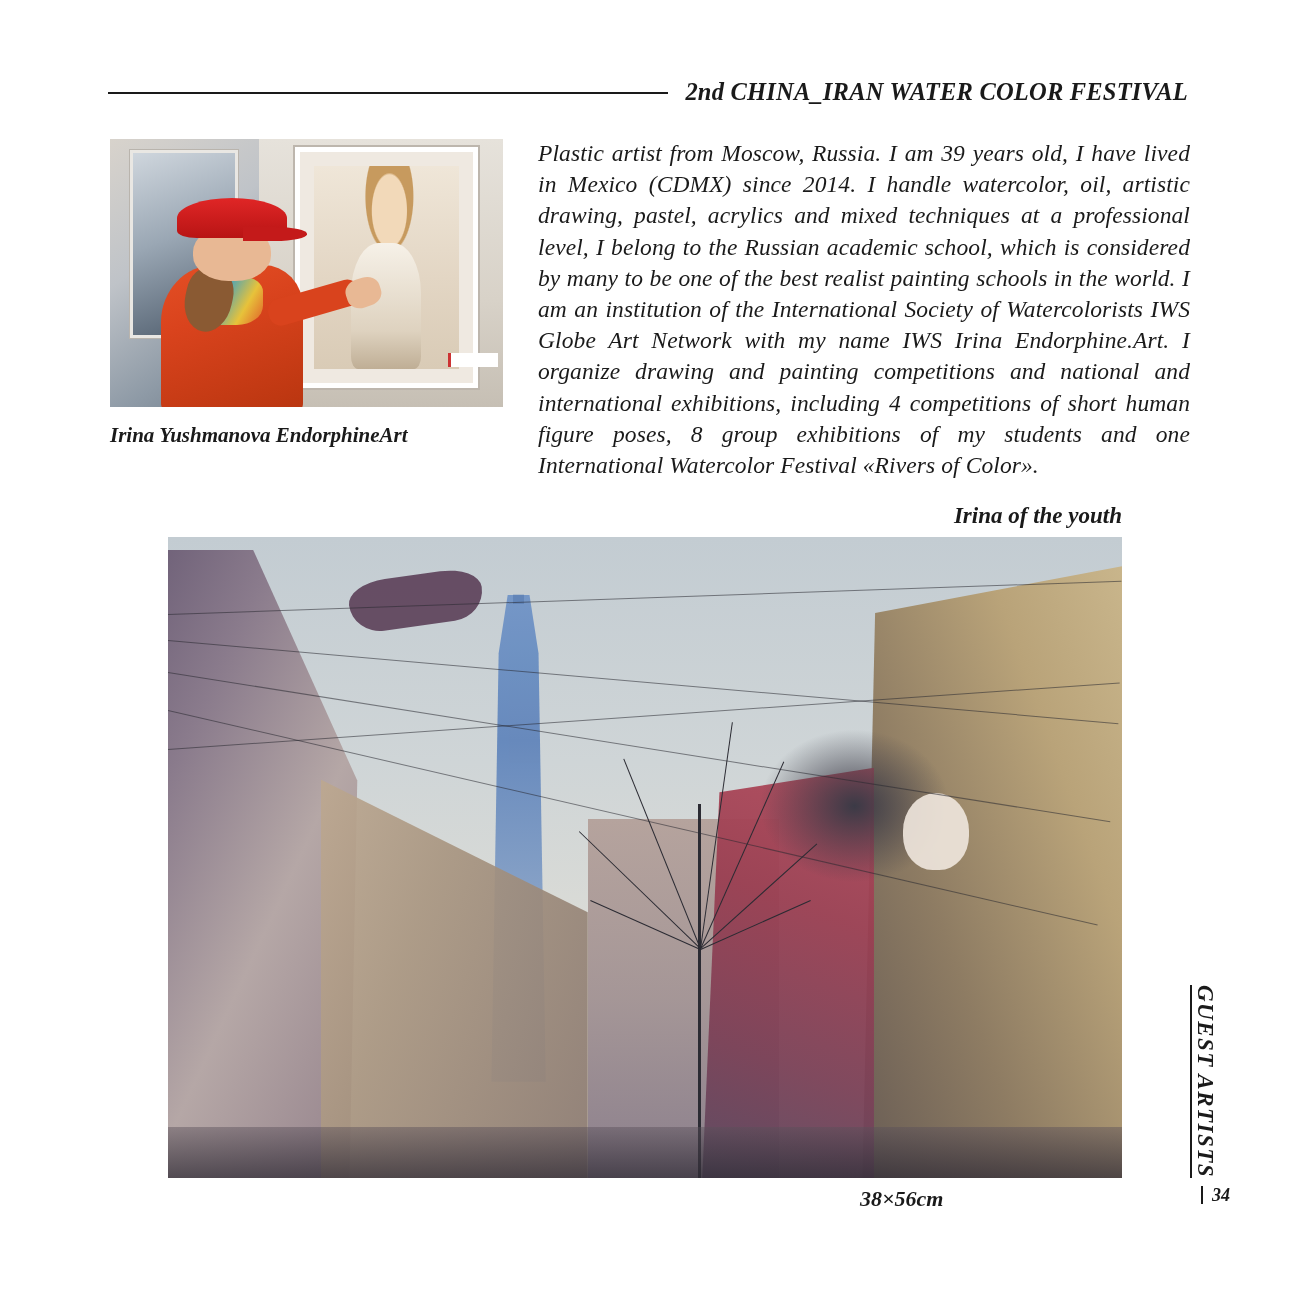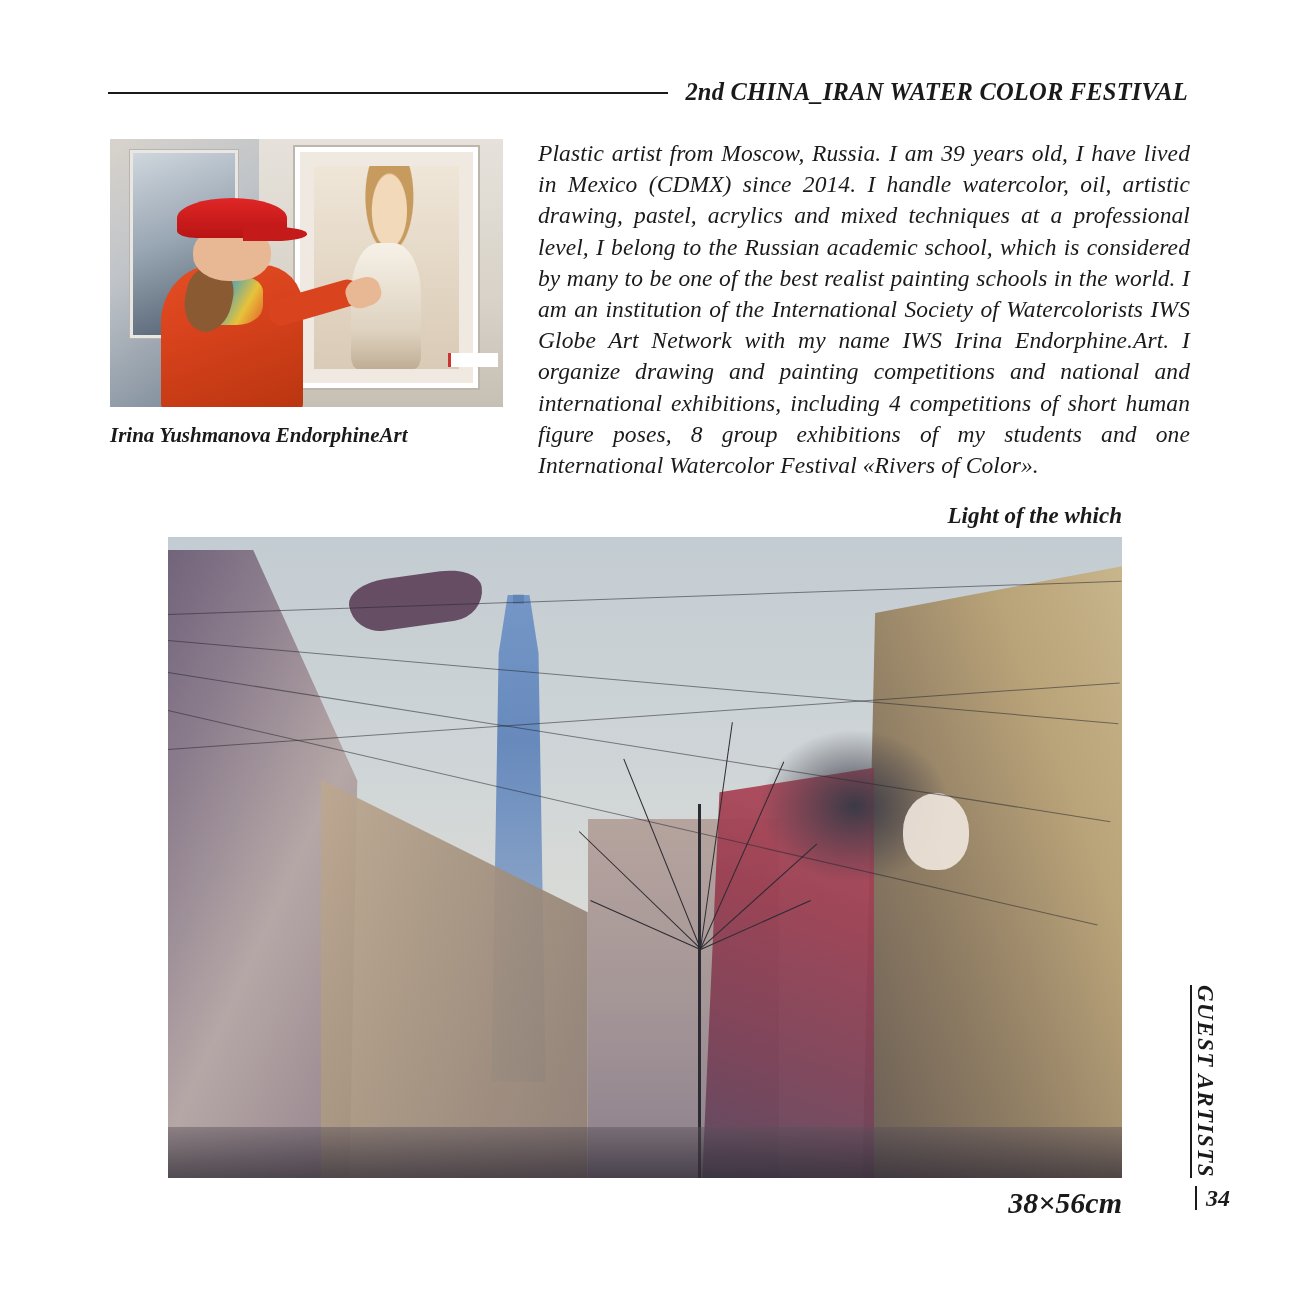--- a/index.html
+++ b/index.html
@@ -266,24 +266,24 @@
     position: absolute; left: 0; bottom: 0; width: 100%; height: 8%;
     background: linear-gradient(180deg,rgba(90,80,90,.45),rgba(50,45,55,.75));
   }
 
   
   .painting-size {
     position: absolute;
     left: 860px;
     top: 1186px;
     width: 262px;
-    text-align: right;
-    font-style: italic;
-    font-weight: bold;
-    font-size: 30px;
+    text-align: left;
+    font-style: italic;
+    font-weight: bold;
+    font-size: 22px;
   }
 
   
   .side-section {
     position: absolute;
     right: 72px;
     top: 985px;
     font-style: italic;
     font-weight: bold;
     font-size: 23px;
@@ -292,21 +292,21 @@
     white-space: nowrap;
     border-left: 2px solid #1a1a1a;
     padding-left: 0;
   }
   .page-number {
     position: absolute;
     right: 60px;
     top: 1186px;
     font-style: italic;
     font-weight: bold;
-    font-size: 24px;
+    font-size: 18px;
     border-left: 2px solid #1a1a1a;
     padding-left: 9px;
     line-height: 1;
   }
 </style>
 </head>
 <body>
 
 <div class="header">
   <div class="header-rule"></div>
@@ -327,21 +327,21 @@
     <div class="ph-hand"></div>
     <div class="ph-hair"></div>
     <div class="ph-head"></div>
     <div class="ph-cap"></div>
   </div>
   <div class="photo-caption">Irina Yushmanova EndorphineArt</div>
 </div>
 
 <div class="bio">Plastic artist from Moscow, Russia. I am 39 years old, I have lived in Mexico (CDMX) since 2014. I handle watercolor, oil, artistic drawing, pastel, acrylics and mixed techniques at a professional level, I belong to the Russian academic school, which is considered by many to be one of the best realist painting schools in the world. I am an institution of the International Society of Watercolorists IWS Globe Art Network with my name IWS Irina Endorphine.Art. I organize drawing and painting competitions and national and international exhibitions, including 4 competitions of short human figure poses, 8 group exhibitions of my students and one International Watercolor Festival «Rivers of Color».</div>
 
-<div class="artwork-title">Light of the which</div>
+<div class="artwork-title">Irina of the youth</div>
 
 <div class="painting">
   <div class="pt-sky"></div>
   <div class="pt-tower"></div>
   <div class="pt-bldmid"></div>
   <div class="pt-bldR"></div>
   <div class="pt-bldR2"></div>
   <div class="pt-bldL"></div>
   <div class="pt-bldL2"></div>
   <div class="pt-dark"></div>

